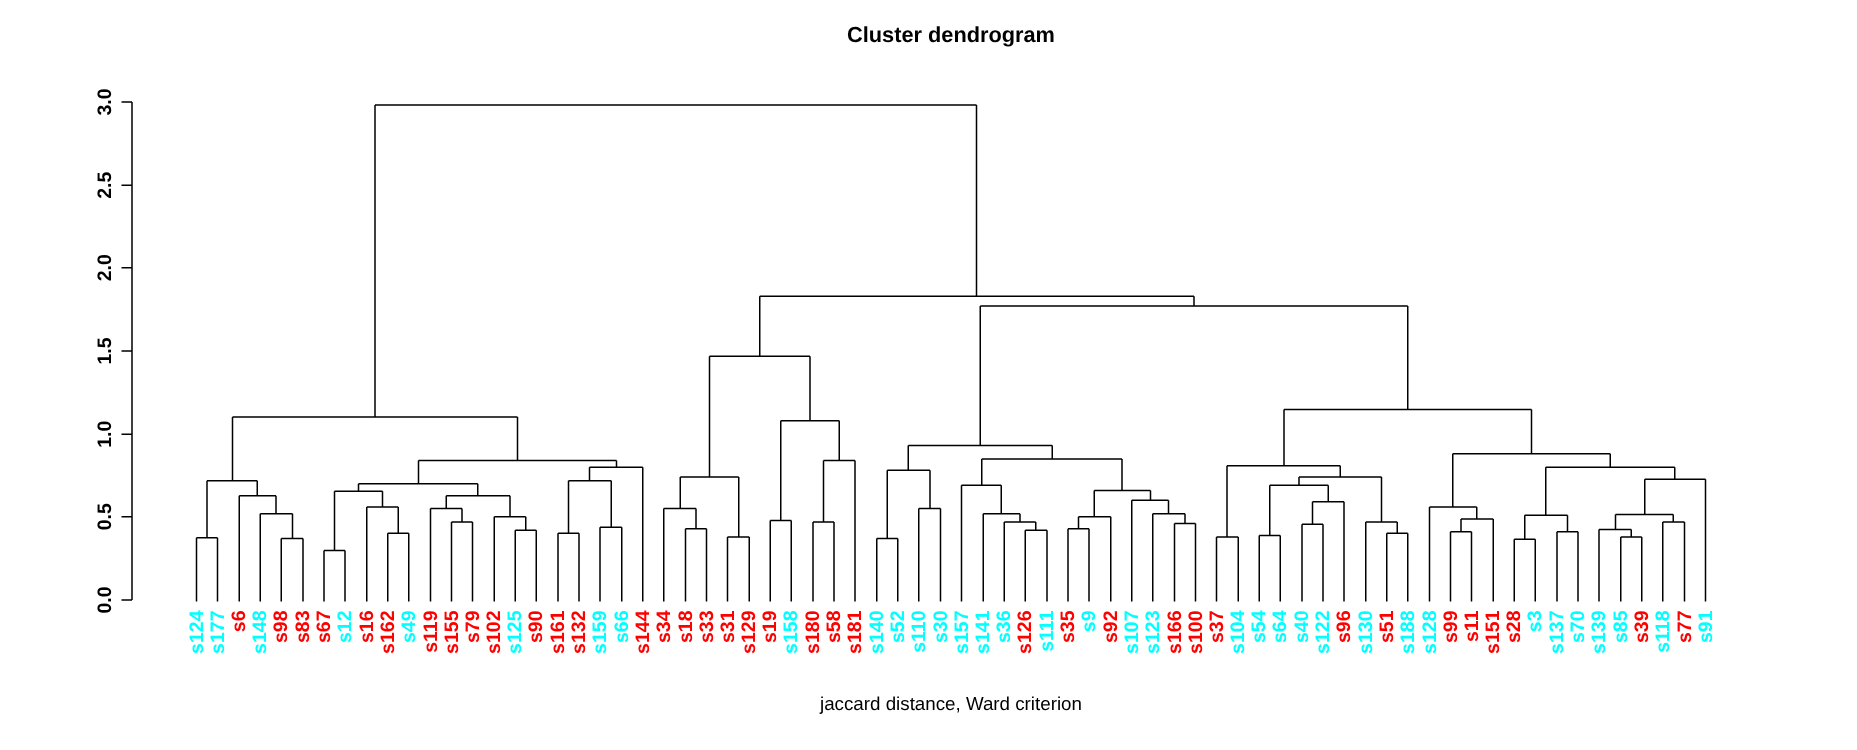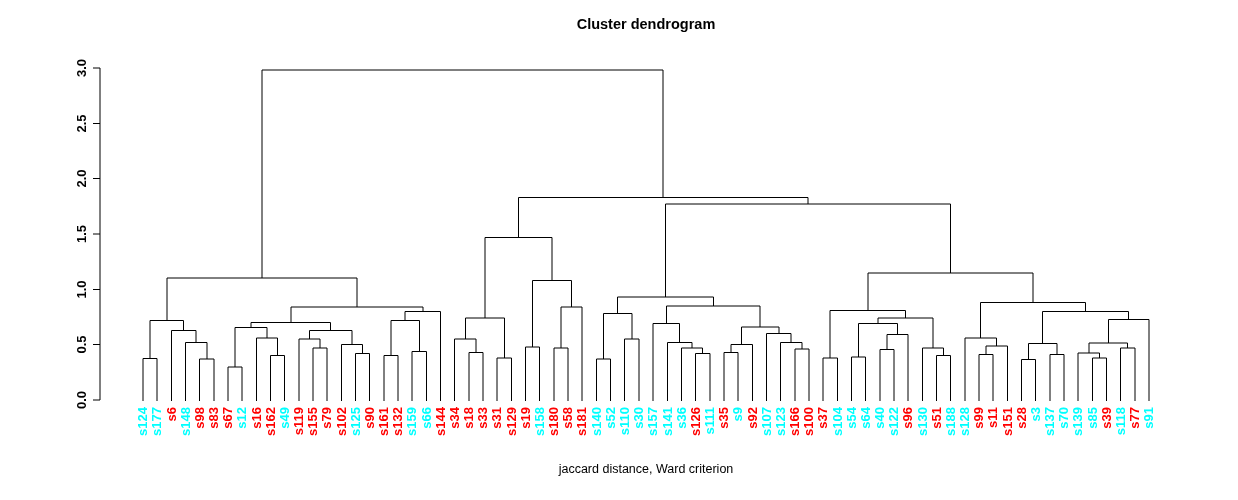--- a/index.html
+++ b/index.html
@@ -1,18 +1,18 @@
 <!DOCTYPE html>
 <html><head>
 <meta charset="utf-8">
 <style>
   html,body{margin:0;padding:0;background:#ffffff;}
   body{width:1238px;height:500px;position:relative;overflow:hidden;
        font-family:"Liberation Sans", sans-serif;}
-  #stage{position:absolute;left:12px;top:0;width:1134px;height:500px;}
+  #stage{position:absolute;left:0;top:0;width:1134px;height:500px;}
   .chart-title{position:absolute;left:0;top:16px;width:1268px;text-align:center;
        font-size:14.5px;font-weight:bold;color:#000;letter-spacing:0px;}
   .x-label{position:absolute;left:0;top:462px;width:1268px;text-align:center;
        font-size:12.5px;font-weight:400;color:#000;}
   svg{position:absolute;left:0;top:0;}
 </style>
 </head>
 <body>
 
 <div id="stage">

